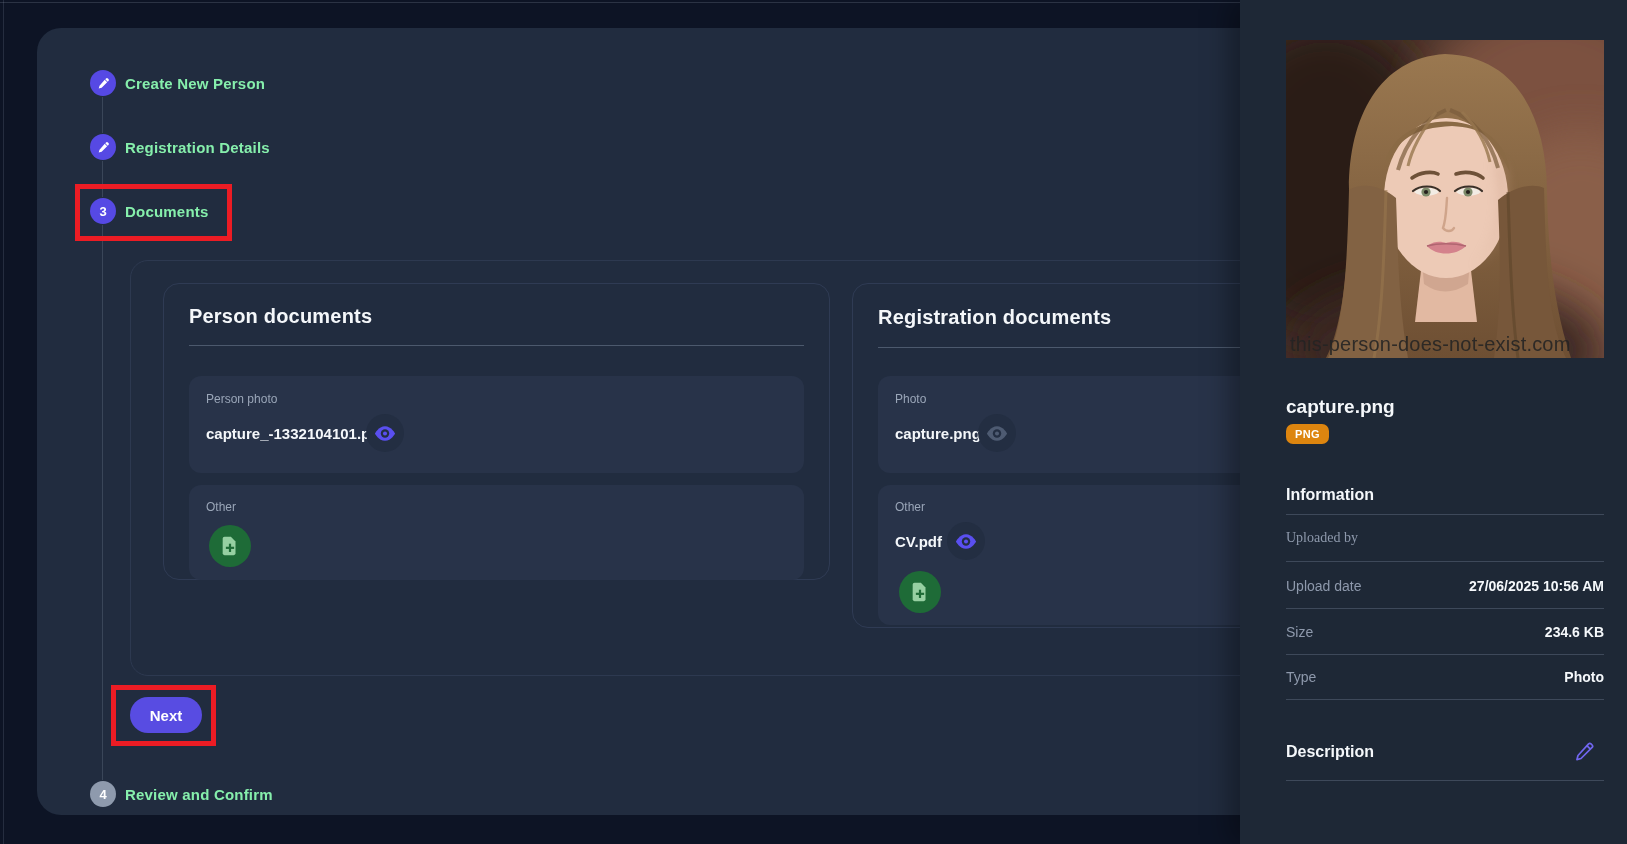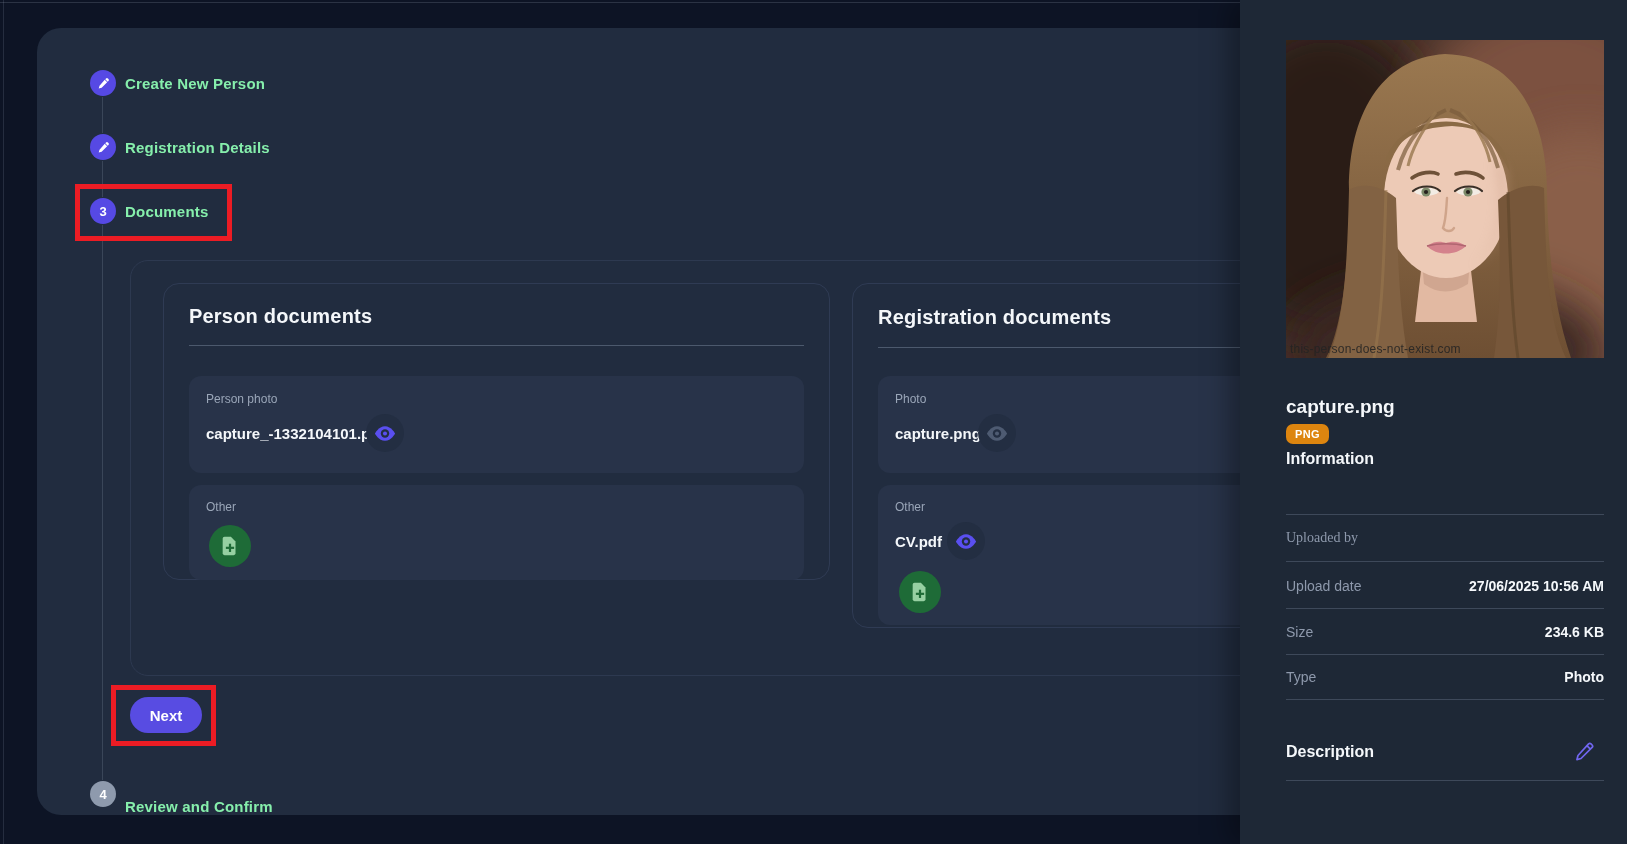--- a/index.html
+++ b/index.html
@@ -72,21 +72,21 @@
   
   .preview-panel{
     position:absolute;left:1240px;top:0;width:387px;height:844px;
     background:#1e2836;box-shadow:-10px 0 26px rgba(0,0,0,.35);
   }
   .photo-frame{
     position:absolute;left:46px;top:40px;width:318px;height:318px;overflow:hidden;background:#4a332a;
   }
   .photo-watermark{
     position:absolute;left:4px;bottom:2px;color:rgba(35,35,35,.88);
-    font-size:12px;letter-spacing:.2px;white-space:nowrap;
+    font-size:20px;letter-spacing:.2px;white-space:nowrap;
   }
   .file-title{
     position:absolute;left:46px;top:396px;color:#f5f8fb;font-size:19px;font-weight:700;
   }
   .type-badge{
     position:absolute;left:46px;top:424px;background:#dd850f;color:#fff;
     font-size:11px;font-weight:700;padding:4px 9px;border-radius:7px;letter-spacing:.3px;
   }
   .panel-heading{
     position:absolute;left:46px;color:#f5f8fb;font-size:16px;font-weight:700;
@@ -191,21 +191,21 @@
       <rect x="7.5" y="12.8" width="9" height="2.4" fill="#1e6b37"></rect>
     </svg>
   </div>
 
   <button class="next-btn">Next</button>
   <div class="annotation-box" style="left:111px;top:685px;width:105px;height:61px;"></div>
 
   <div class="step-circle gray" style="top:781px;">
     <span>4</span>
   </div>
-  <div class="step-label" style="top:781px;margin-top:12px;">Review and Confirm</div>
+  <div class="step-label" style="top:781px;">Review and Confirm</div>
 
   <div class="preview-panel">
     <div class="photo-frame">
       <svg width="318" height="318" viewBox="0 0 318 318">
         <defs>
           <linearGradient id="hairG" x1="0" y1="0" x2="0" y2="1">
             <stop offset="0" stop-color="#9a7850"></stop>
               <stop offset="1" stop-color="#6e4f33"></stop>
           </linearGradient>
           <filter id="blurBig" x="-50%" y="-50%" width="200%" height="200%">
@@ -258,21 +258,21 @@
         <path d="M258 148 C260 226 262 280 280 318 L208 318 C216 262 214 210 212 160 C226 148 246 142 258 148 Z" fill="#77573a"></path>
         <path d="M100 150 C98 220 96 276 88 318" stroke="#97774f" stroke-width="3" fill="none" opacity=".6"></path>
         <path d="M222 152 C224 220 226 276 232 318" stroke="#5e4429" stroke-width="3" fill="none" opacity=".6"></path>
       </svg>
       <div class="photo-watermark">this-person-does-not-exist.com</div>
     </div>
 
     <div class="file-title" style="position: absolute; left: 46px; top: 396px;">capture.png</div>
     <span class="type-badge">PNG</span>
 
-    <div class="panel-heading" style="top:450px;">Information</div>
+    <div class="panel-heading" style="top:486px;">Information</div>
     <div class="panel-divider" style="top:514px;"></div>
 
     <div class="info-label" style="top:530px;font-family:Liberation Serif, serif;">Uploaded by</div>
     <div class="info-value" style="top:531px;"></div>
     <div class="panel-divider" style="top:561px;"></div>
 
     <div class="info-label" style="top:578px;">Upload date</div>
     <div class="info-value" style="top:578px;">27/06/2025 10:56 AM</div>
     <div class="panel-divider" style="top:608px;"></div>
 

